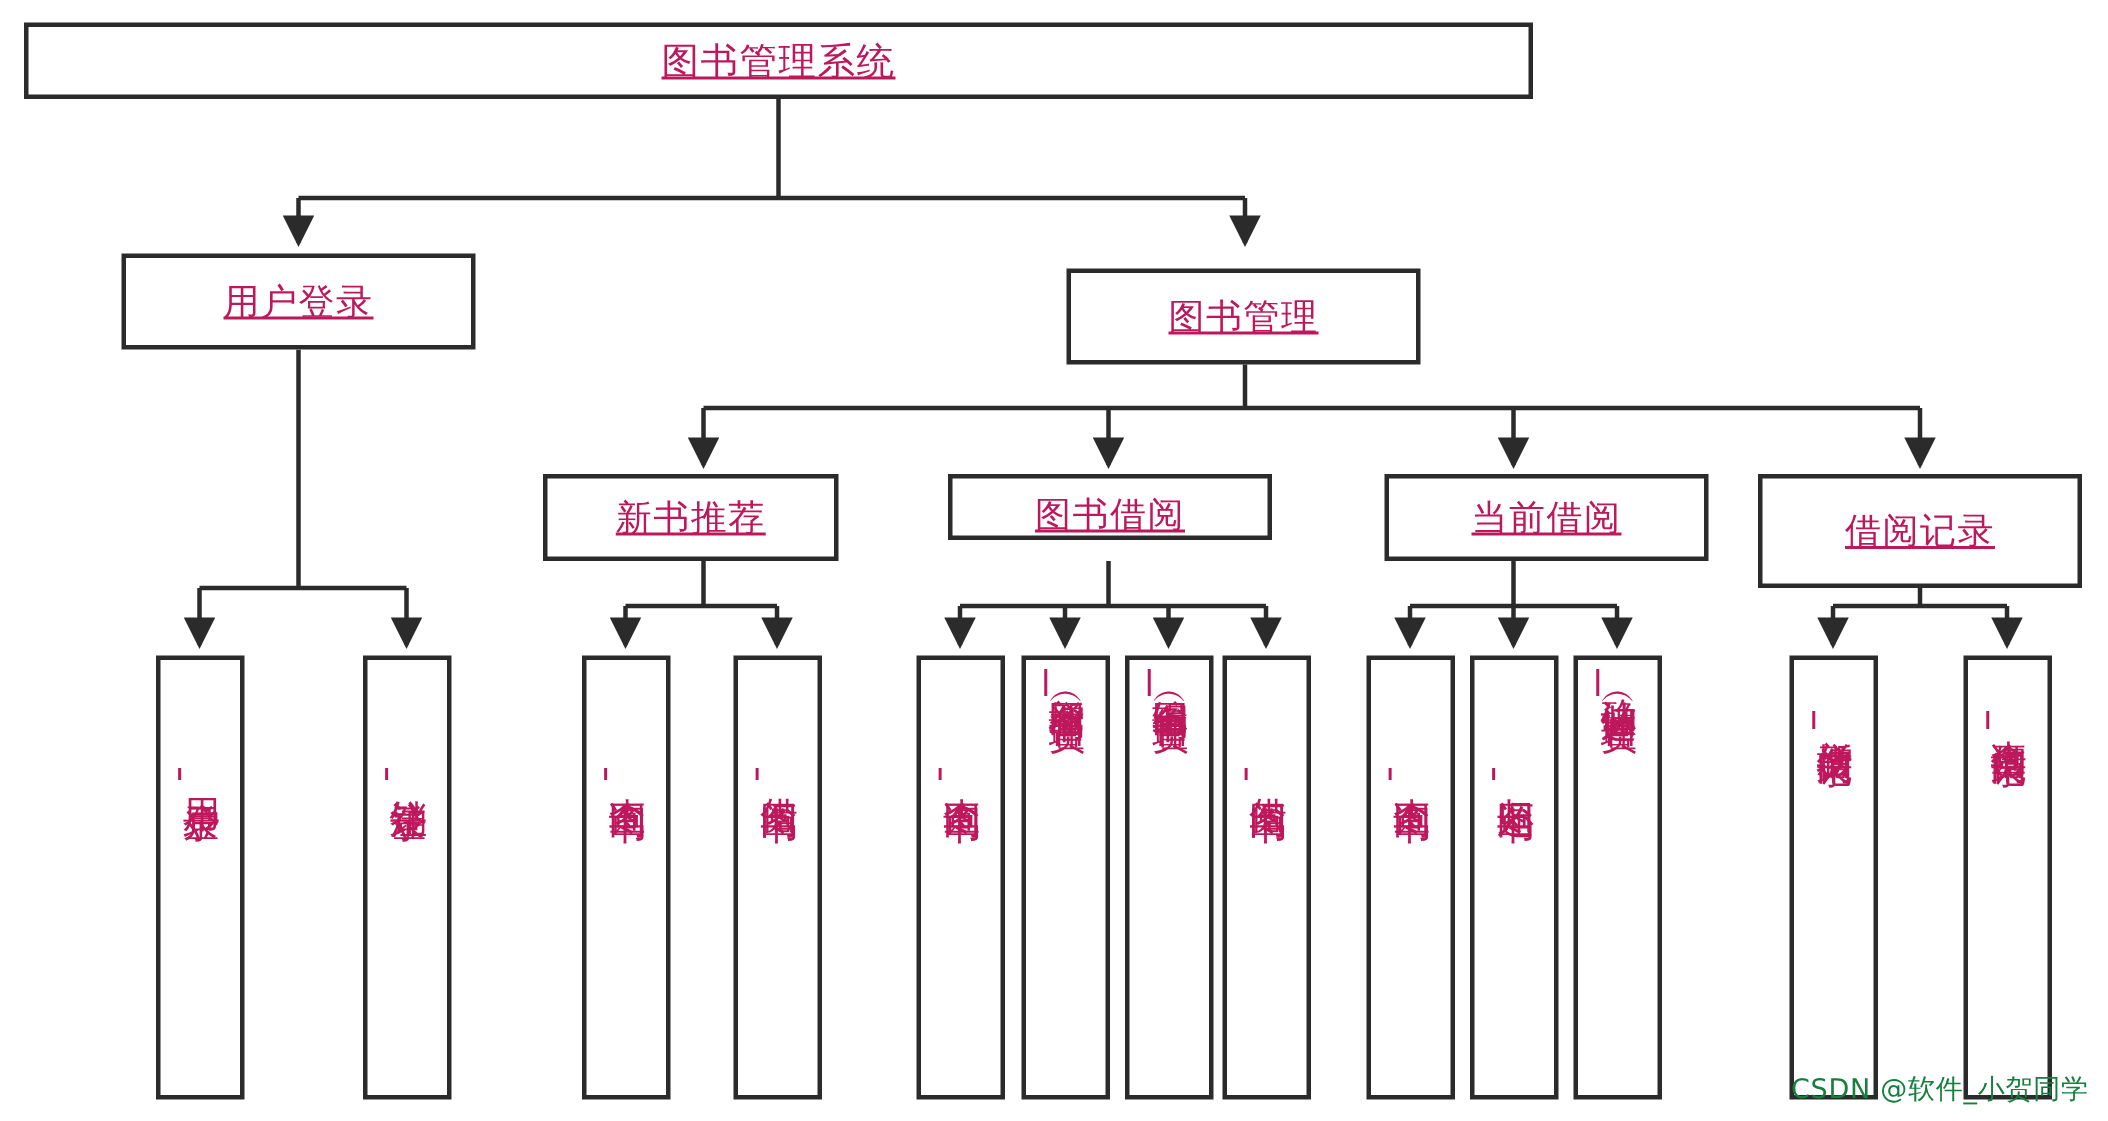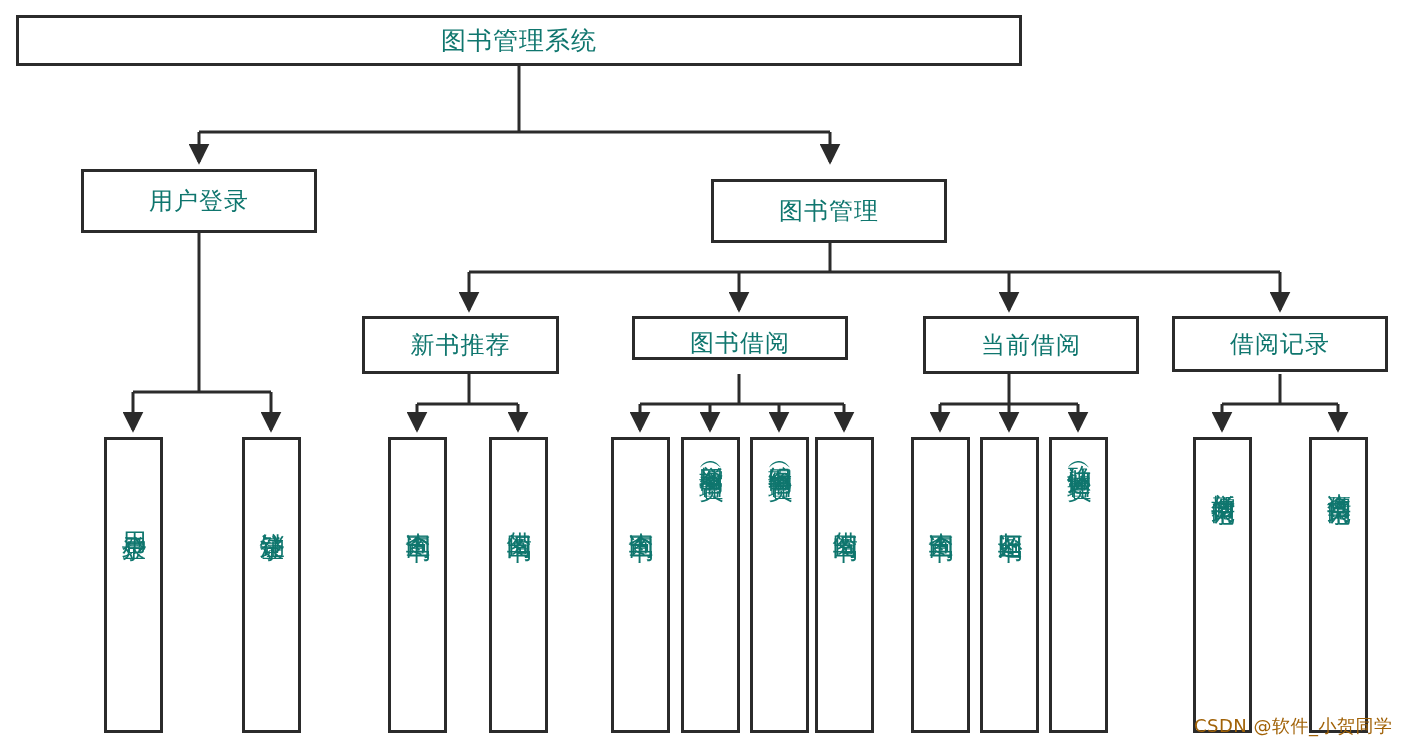--- a/index.html
+++ b/index.html
@@ -30,22 +30,23 @@
     border:3px solid #2b2b2b;
     display:flex;
     align-items:center;
     justify-content:center;
     z-index:2;
   }
   .node .lbl{
     display:block;
     text-align:center;
     line-height:1.18;
-    color:#0f766e;
+    color:#be185d;
     white-space:nowrap;
+    text-decoration:underline;
   }
   
   .node.h .lbl{
     font-size:25px;
     letter-spacing:1px;
   }
   .node.root .lbl{
     font-size:25px;
     letter-spacing:1px;
   }
@@ -65,21 +66,21 @@
     font-size:25px;
     line-height:1.14;
     letter-spacing:2px;
     white-space:pre-line;
     text-align:left;
   }
   .node.v.tall .lbl{ font-size:24px; }
   .watermark{
     position:absolute;
     font-size:18px;
-    color:#a16207;
+    color:#15803d;
     letter-spacing:0.5px;
     white-space:nowrap;
     z-index:5;
     user-select:none;
   }
 </style>
 </head>
 <body>
 
 <div id="canvas">
@@ -147,21 +148,21 @@
 
   <div class="node h2 h" style="left:362px; top:316px; width:197px; height:58px;">
     <span class="lbl">新书推荐</span>
   </div>
   <div class="node h2 h" style="left:632px; top:316px; width:216px; height:44px;align-items:flex-end;">
     <span class="lbl">图书借阅</span>
   </div>
   <div class="node h2 h" style="left:902px; top:316px; width:216px; height:58px;margin-left:21px;">
     <span class="lbl">当前借阅</span>
   </div>
-  <div class="node h2 h" style="left:1172px; top:316px; width:216px; height:56px;">
+  <div class="node h2 h" style="left:1172px; top:316px; width:216px; height:76px;">
     <span class="lbl">借阅记录</span>
   </div>
 
   <div class="node v" style="left:104px; top:437px; width:59px; height:296px; padding-top:72px;">
     <span class="lbl">用户登录</span>
   </div>
   <div class="node v" style="left:242px; top:437px; width:59px; height:296px; padding-top:72px;">
     <span class="lbl">注销登录</span>
   </div>
 

